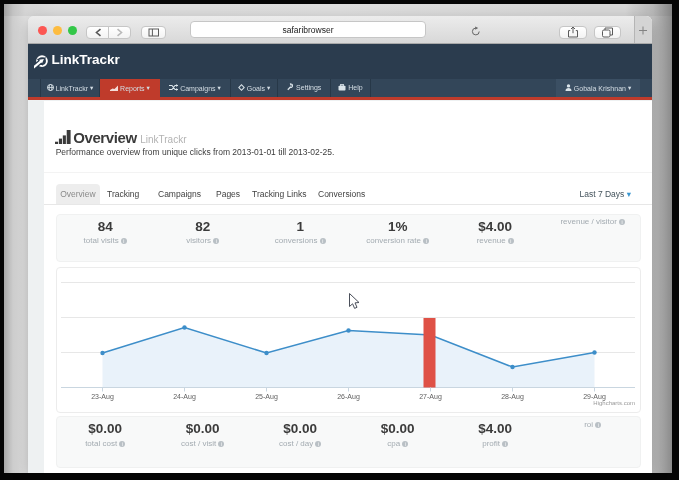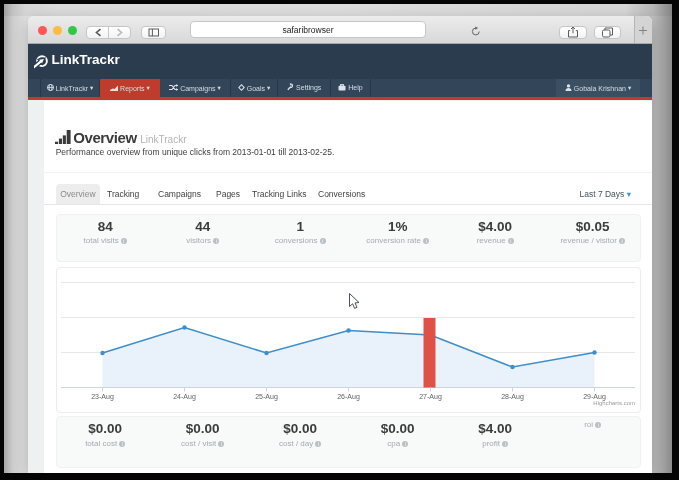--- a/index.html
+++ b/index.html
@@ -168,37 +168,36 @@
           <div class="tab" style="left:274px;">Conversions</div>
           <div id="lastdays">Last 7 Days <span style="color:#3a96cf;">▾</span></div>
         </div>
         <div id="tab-border"></div>
         <div class="card" id="card1">
           <div class="stat" style="left:0">
               <div class="num">84</div>
               <div class="lbl">total visits <span class="inf">i</span></div>
             </div>
           <div class="stat" style="left:97.5px">
-              <div class="num">44</div>
+              <div class="num">82</div>
               <div class="lbl">visitors <span class="inf">i</span></div>
             </div>
           <div class="stat" style="left:195px">
               <div class="num">1</div>
               <div class="lbl">conversions <span class="inf">i</span></div>
             </div>
           <div class="stat" style="left:292.5px">
               <div class="num">1%</div>
               <div class="lbl">conversion rate <span class="inf">i</span></div>
             </div>
           <div class="stat" style="left:390px">
               <div class="num">$4.00</div>
               <div class="lbl">revenue <span class="inf">i</span></div>
             </div>
           <div class="stat" style="left:487.5px">
-              <div class="num">$0.05</div>
               <div class="lbl">revenue / visitor <span class="inf">i</span></div>
             </div>
         </div>
         <div id="chartcard">
           <svg width="583" height="143" viewBox="0 0 583 143" style="position:absolute;left:0;top:0;">
 
             <line x1="4" y1="14.5" x2="578" y2="14.5" stroke="#e7e7e7" stroke-width="1"></line>
             <line x1="4" y1="49.5" x2="578" y2="49.5" stroke="#e7e7e7" stroke-width="1"></line>
             <line x1="4" y1="84.5" x2="578" y2="84.5" stroke="#e7e7e7" stroke-width="1"></line>
             <line x1="4" y1="119.5" x2="578" y2="119.5" stroke="#c9d6e0" stroke-width="1"></line>

